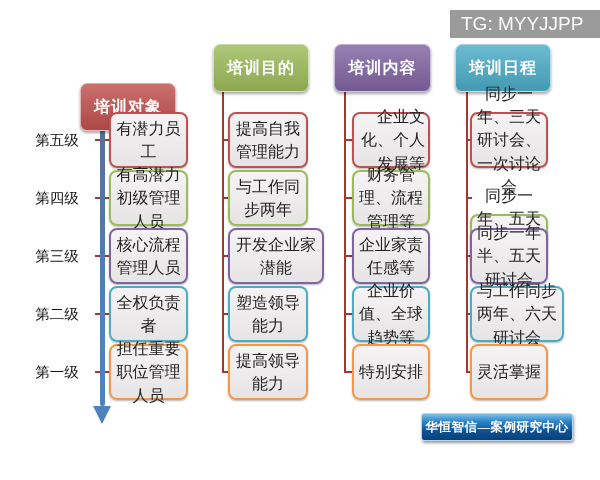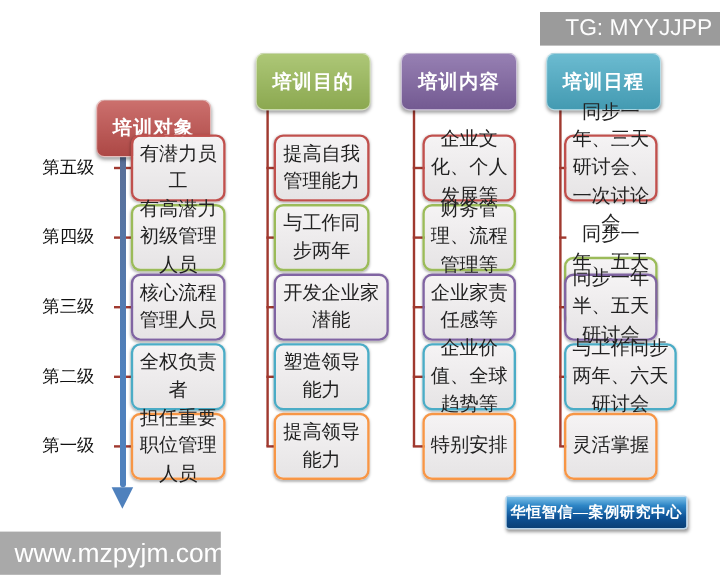--- a/index.html
+++ b/index.html
@@ -32,21 +32,21 @@
     position:absolute;display:flex;align-items:center;justify-content:center;
     border-radius:8px;background:linear-gradient(180deg,#f5f3f4 0%,#e6e4e5 100%);
     box-shadow:0 1px 2px rgba(0,0,0,.28);
     font-size:16px;line-height:1.45;text-align:center;color:#222;
     padding:2px 3px;
   }
   
   .tg-badge{
     position:absolute;left:450px;top:10px;width:150px;height:28px;
     background:#9b9b9b;color:#fdfdfd;font-size:19px;
-    display:flex;align-items:center;padding-left:21px;
+    display:flex;align-items:center;padding-left:11px;
   }
   .site-watermark{
     position:absolute;left:0;top:443px;width:184px;height:36px;
     background:#a9a9a9;color:#fff;font-size:22px;
     display:flex;align-items:center;padding-left:12px;
   }
   .footer-badge{
     position:absolute;left:421px;top:413px;width:152px;height:28px;
     background:linear-gradient(180deg,#7cc0e8 0%,#2e86c6 28%,#0d5296 65%,#0a4076 100%);
     border:1px solid #b9d6ec;border-radius:3px;
@@ -86,21 +86,21 @@
       <div class="vline" style="left: 222px; top: 90px; height: 282px; background: rgb(160, 57, 47);"></div>
       <div class="vline" style="left: 344px; top: 90px; height: 282px; background: rgb(160, 57, 47);"></div>
       <div class="vline" style="left: 466px; top: 90px; height: 282px; background: rgb(160, 57, 47);"></div>
       <div class="col-header" style="left: 80px; top: 44px; width: 96px; background: linear-gradient(rgba(255, 255, 255, 0.18), rgba(0, 0, 0, 0.1)), rgb(192, 80, 77); margin-top: 39px;">培训对象</div>
       <div class="col-header" style="left: 213px; top: 44px; width: 96px; background: linear-gradient(rgba(255, 255, 255, 0.18), rgba(0, 0, 0, 0.1)), rgb(155, 187, 89);">培训目的</div>
       <div class="col-header" style="left: 334px; top: 44px; width: 97px; background: linear-gradient(rgba(255, 255, 255, 0.18), rgba(0, 0, 0, 0.1)), rgb(128, 100, 162);">培训内容</div>
       <div class="col-header" style="left: 455px; top: 44px; width: 96px; background: linear-gradient(rgba(255, 255, 255, 0.18), rgba(0, 0, 0, 0.1)), rgb(75, 172, 198);">培训日程</div>
       <div class="row-label" style="left: 27px; top: 130px; width: 60px;">第五级</div>
       <div class="node" style="left: 109px; top: 112px; width: 79px; height: 56px; border: 2px solid rgb(192, 80, 77);">有潜力员工</div>
       <div class="node" style="left: 228px; top: 112px; width: 80px; height: 56px; border: 2px solid rgb(192, 80, 77);">提高自我管理能力</div>
-      <div class="node" style="left: 352px; top: 112px; width: 78px; height: 56px; border: 2px solid rgb(192, 80, 77);">企业文化、个人发展等</div>
+      <div class="node" style="left: 352px; top: 112px; width: 78px; height: 56px; border: 2px solid rgb(192, 80, 77); text-align: right;">企业文化、个人发展等</div>
       <div class="node" style="left: 470px; top: 112px; width: 78px; height: 56px; border: 2px solid rgb(192, 80, 77);">同步一年、三天研讨会、一次讨论会</div>
       <div class="row-label" style="left: 27px; top: 188px; width: 60px;">第四级</div>
       <div class="node" style="left: 109px; top: 170px; width: 79px; height: 56px; border: 2px solid rgb(155, 187, 89);">有高潜力初级管理人员</div>
       <div class="node" style="left: 228px; top: 170px; width: 80px; height: 56px; border: 2px solid rgb(155, 187, 89);">与工作同步两年</div>
       <div class="node" style="left: 352px; top: 170px; width: 78px; height: 56px; border: 2px solid rgb(155, 187, 89);">财务管理、流程管理等</div>
       <div class="node" style="left: 470px; top: 170px; width: 78px; height: 56px; border: 2px solid rgb(155, 187, 89); margin-top: 44px;">同步一年、五天研讨会、一次讨论会</div>
       <div class="row-label" style="left: 27px; top: 246px; width: 60px;">第三级</div>
       <div class="node" style="left: 109px; top: 228px; width: 79px; height: 56px; border: 2px solid rgb(128, 100, 162);">核心流程管理人员</div>
       <div class="node" style="left: 228px; top: 228px; width: 96px; height: 56px; border: 2px solid rgb(128, 100, 162);">开发企业家潜能</div>
       <div class="node" style="left: 352px; top: 228px; width: 78px; height: 56px; border: 2px solid rgb(128, 100, 162);">企业家责任感等</div>
@@ -112,16 +112,15 @@
       <div class="node" style="left: 470px; top: 286px; width: 94px; height: 56px; border: 2px solid rgb(75, 172, 198);">与工作同步两年、六天研讨会</div>
       <div class="row-label" style="left: 27px; top: 362px; width: 60px;">第一级</div>
       <div class="node" style="left: 109px; top: 344px; width: 79px; height: 56px; border: 2px solid rgb(247, 150, 70);">担任重要职位管理人员</div>
       <div class="node" style="left: 228px; top: 344px; width: 80px; height: 56px; border: 2px solid rgb(247, 150, 70);">提高领导能力</div>
       <div class="node" style="left: 352px; top: 344px; width: 78px; height: 56px; border: 2px solid rgb(247, 150, 70);">特别安排</div>
       <div class="node" style="left: 470px; top: 344px; width: 78px; height: 56px; border: 2px solid rgb(247, 150, 70);">灵活掌握</div>
     </div>
 
   <div class="tg-badge">TG: MYYJJPP</div>
 
-  <div class="site-watermark">www.mzpyjm.com</div>
 
   <div class="footer-badge">华恒智信—案例研究中心</div>
 </div>
 
 </body></html>

